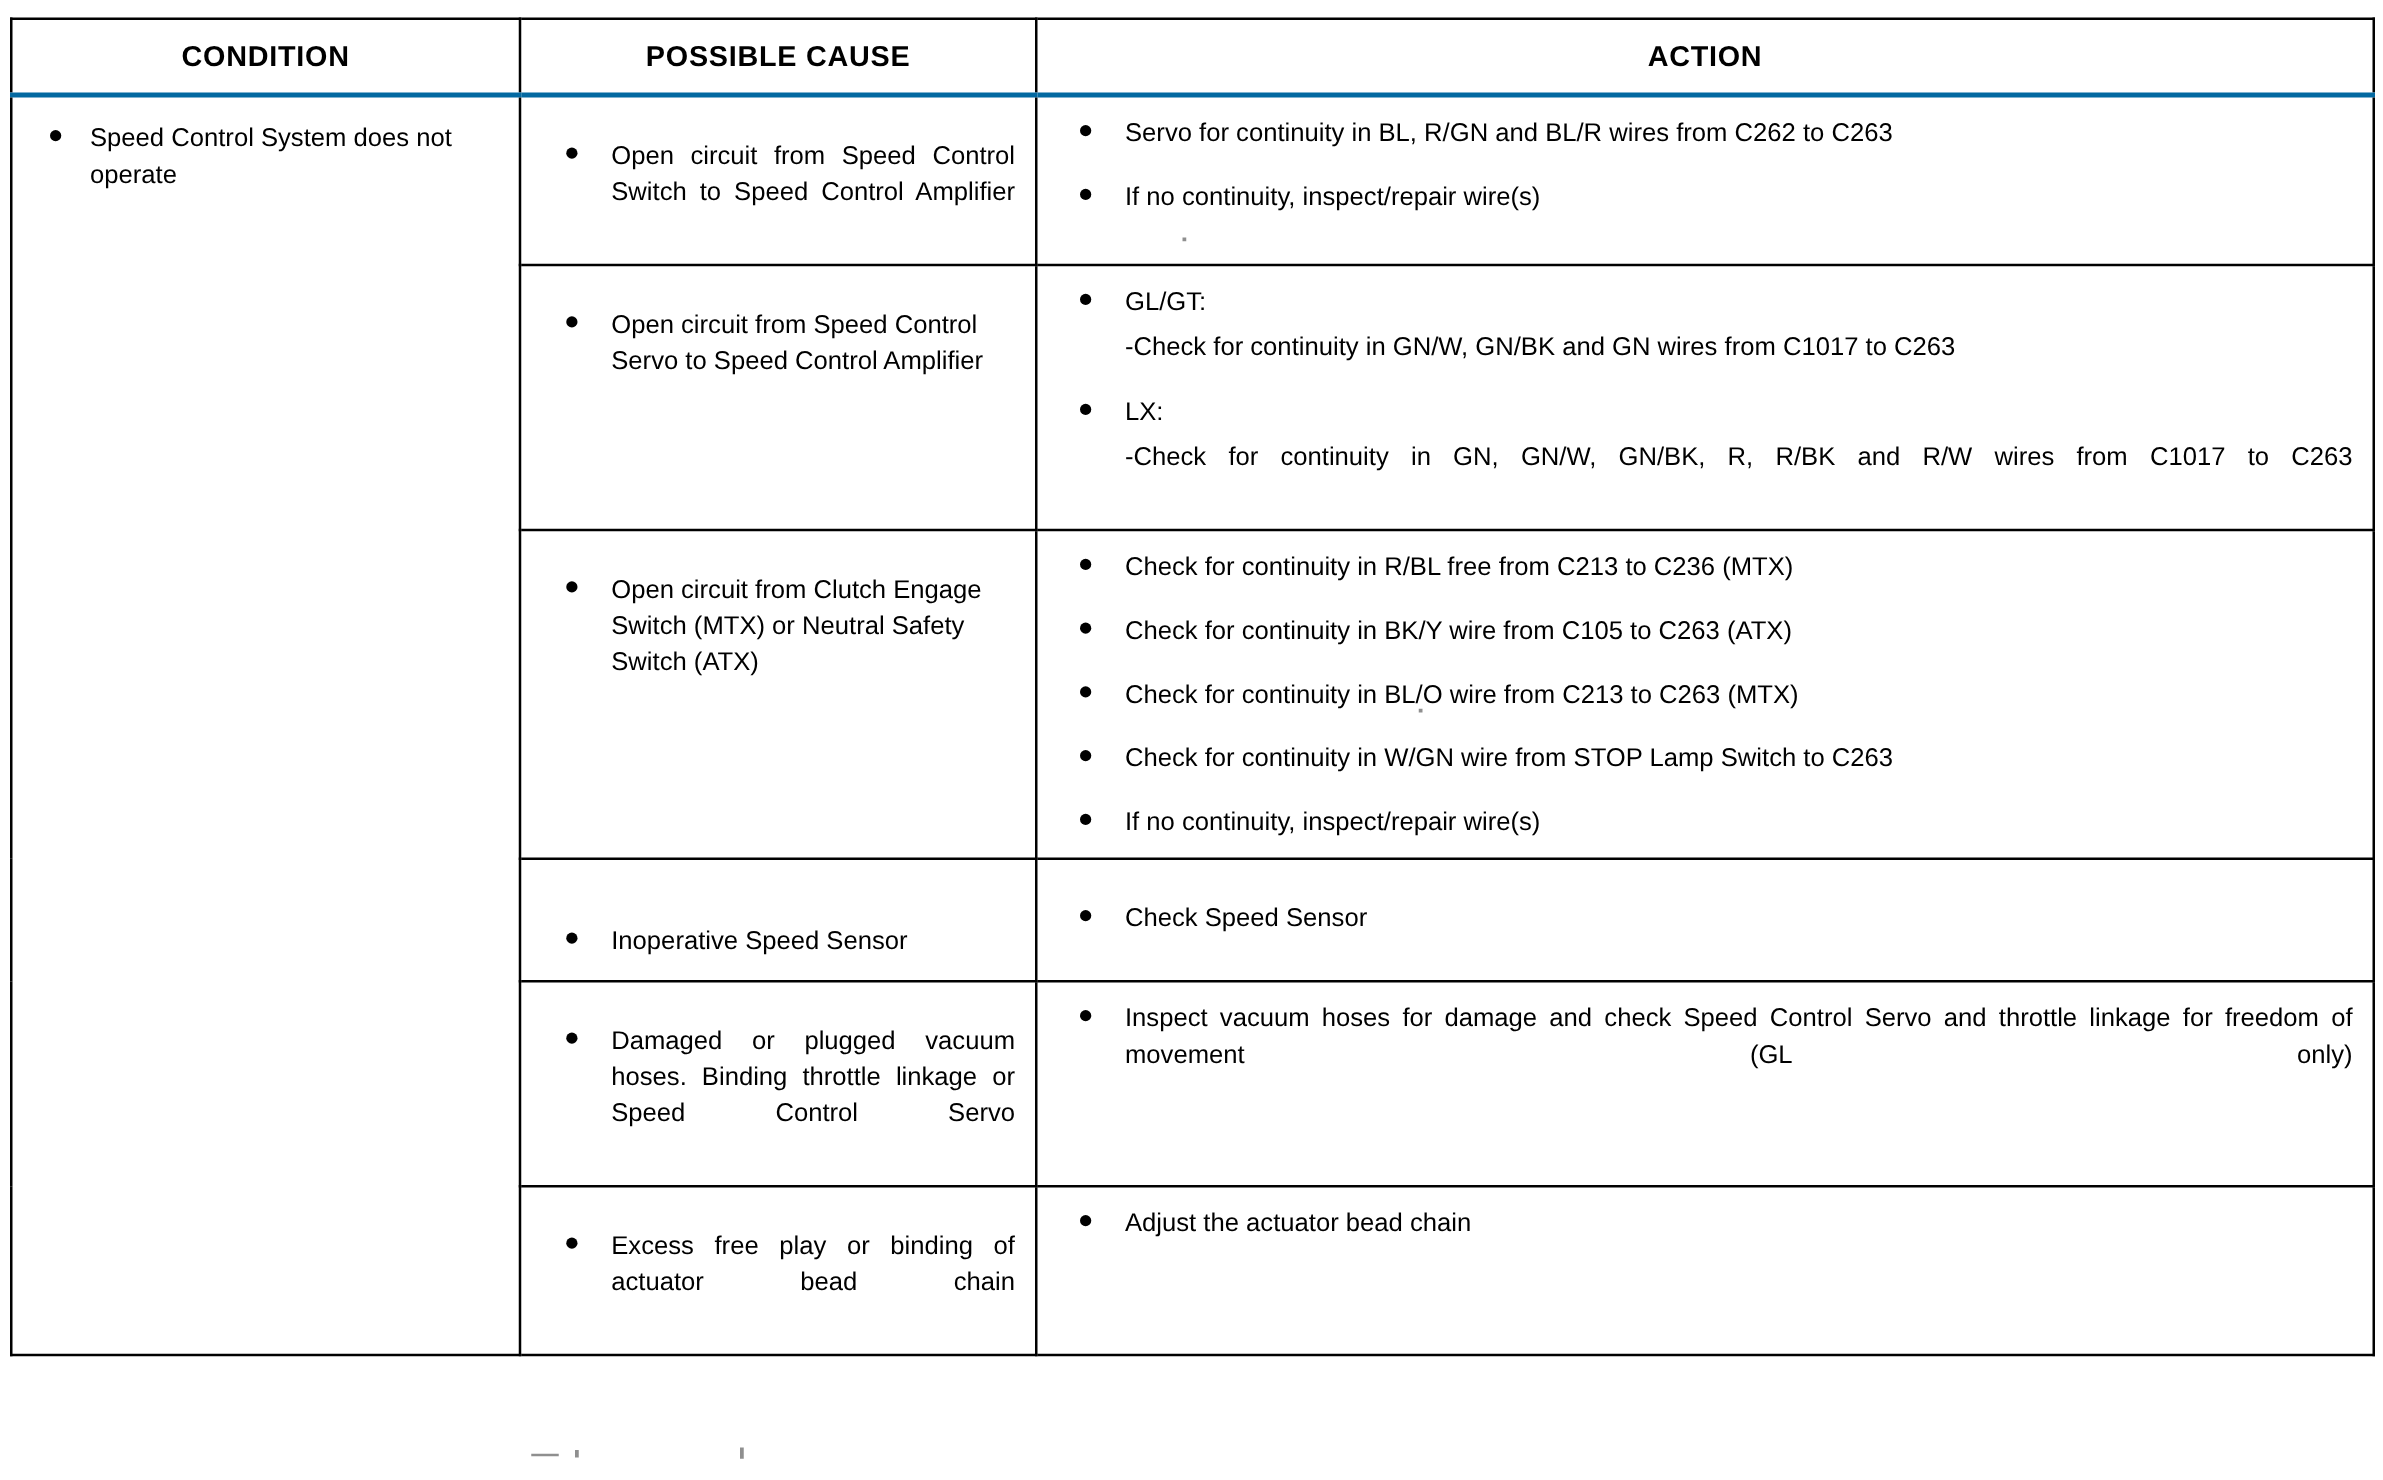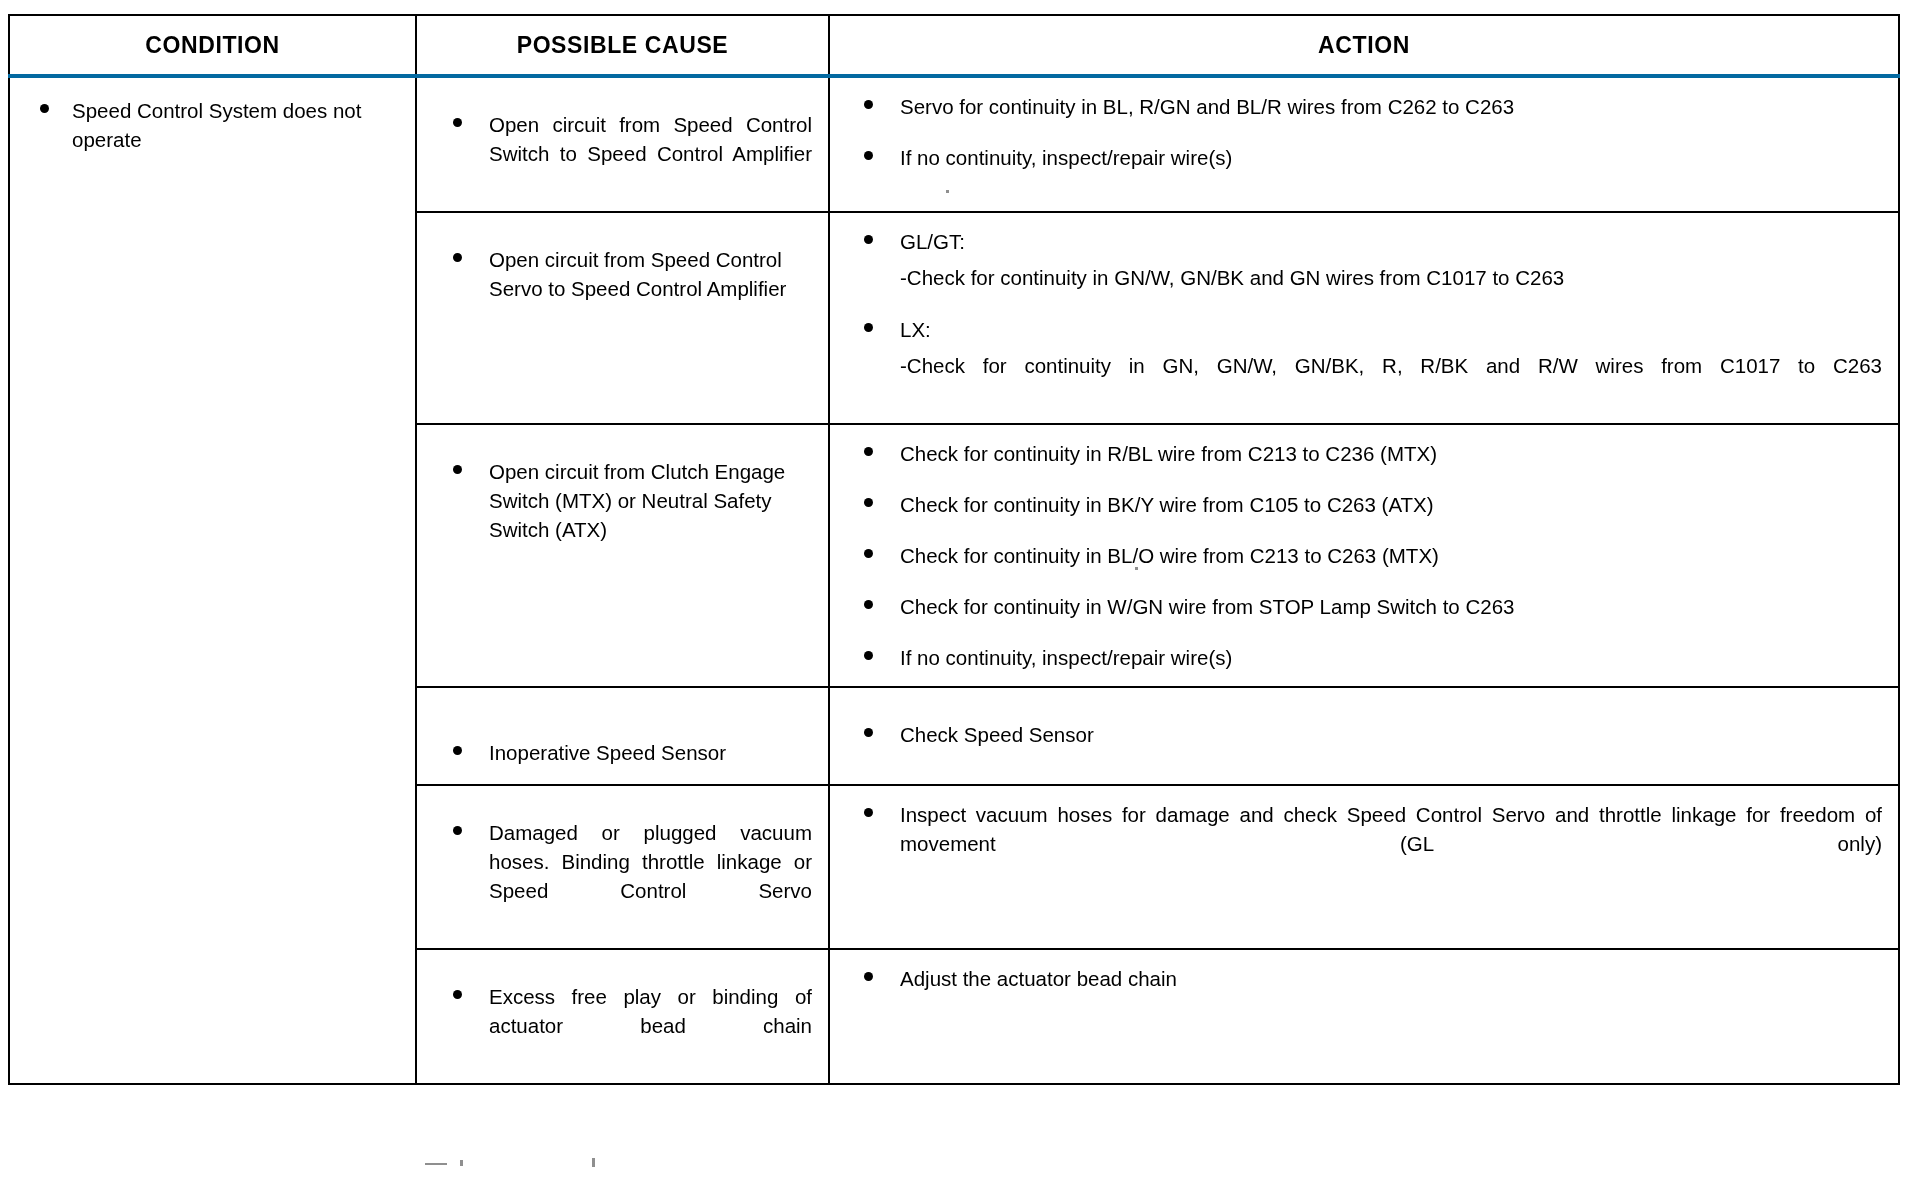--- a/index.html
+++ b/index.html
@@ -212,21 +212,21 @@
                 <span class="bullet"></span>
                 <span class="line">Open circuit from Clutch Engage Switch (MTX) or Neutral Safety Switch (ATX)</span>
               </li>
             </ul>
           </td>
 
           <td class="action-cell">
             <ul class="blist">
               <li>
                 <span class="bullet"></span>
-                <span class="line">Check for continuity in R/BL wire from C213 to C236 (MTX)</span>
+                <span class="line">Check for continuity in R/BL free from C213 to C236 (MTX)</span>
               </li>
               <li>
                 <span class="bullet"></span>
                 <span class="line">Check for continuity in BK/Y wire from C105 to C263 (ATX)</span>
               </li>
               <li>
                 <span class="bullet"></span>
                 <span class="line">Check for continuity in BL/O wire from C213 to C263 (MTX)</span>
               </li>
               <li>

